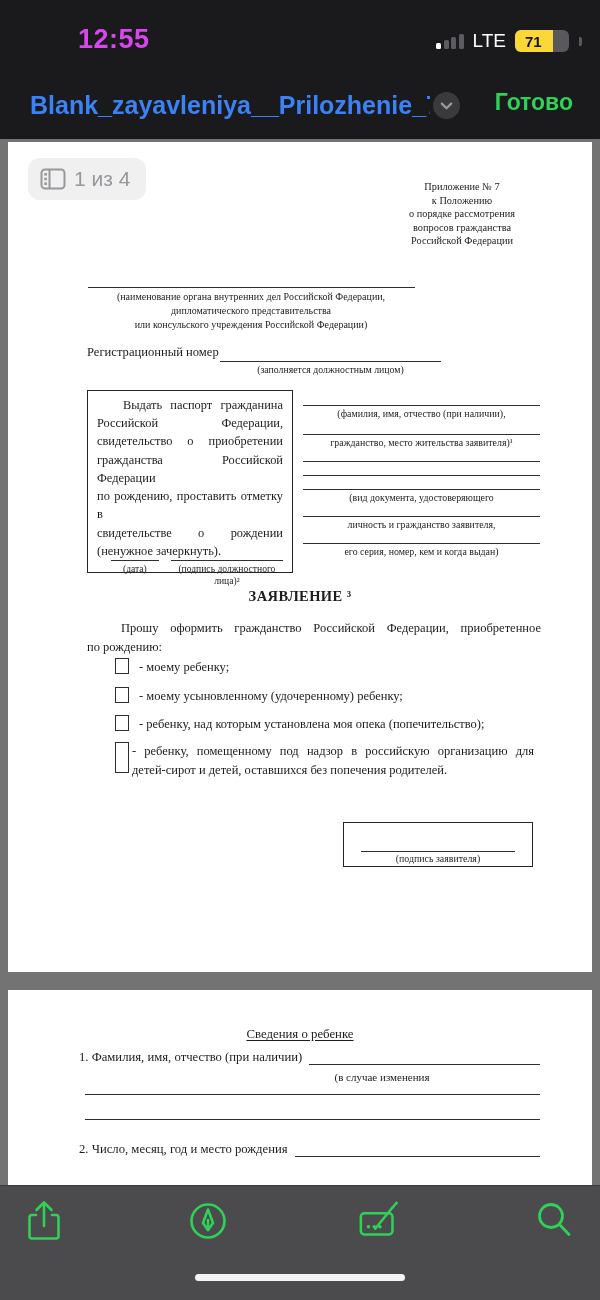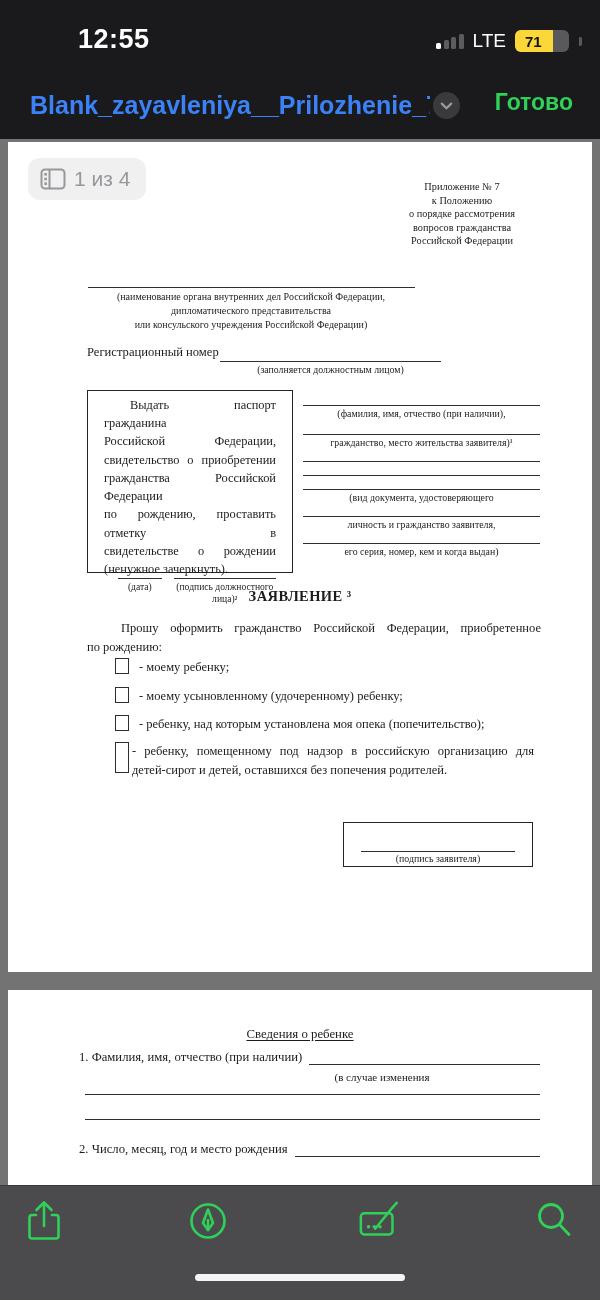--- a/index.html
+++ b/index.html
@@ -3,21 +3,21 @@
 <meta charset="utf-8">
 <style>
   * { margin:0; padding:0; box-sizing:border-box; }
   html,body { background:#000; }
   .screen {
     position:relative; width:600px; height:1300px; overflow:hidden;
     background:#141416; font-family:"Liberation Sans", sans-serif;
   }
   
   .status-bar { position:absolute; top:0; left:0; width:600px; height:75px; background:#1a1a1c; z-index:5; }
-  .time { position:absolute; left:78px; top:24px; color:#ffffff; font-size:27px; font-weight:700; letter-spacing:.5px; }
+  .time { position:absolute; left:78px; top:24px; color:#d946ef; font-size:27px; font-weight:700; letter-spacing:.5px; }
   .sb-right { position:absolute; right:18px; top:30px; display:flex; align-items:center; gap:9px; }
   .signal { display:flex; align-items:flex-end; gap:2.5px; height:16px; }
   .signal i { display:block; width:5px; border-radius:1.5px; background:#5c5c60; }
   .signal i:nth-child(1){ height:6px; background:#fff; }
   .signal i:nth-child(2){ height:9px; }
   .signal i:nth-child(3){ height:12px; }
   .signal i:nth-child(4){ height:15px; }
   .lte { color:#fff; font-size:19px; font-weight:500; }
   .battery { position:relative; width:54px; height:22px; border-radius:6px; background:#59595d; overflow:hidden; }
   .battery .fill { position:absolute; left:0; top:0; bottom:0; width:71%; background:#fbd738; }
@@ -50,21 +50,21 @@
   .org-rule { position:absolute; left:80px; top:145px; width:327px; border-top:1px solid #2e2e2e; }
   .org-caps { position:absolute; left:68px; top:148px; width:350px; text-align:center; font-size:10px; line-height:1.4; }
 
   
   .reg-label { position:absolute; left:79px; top:203px; font-size:12.6px; }
   .reg-line  { position:absolute; left:212px; top:219px; width:221px; border-top:1px solid #2e2e2e; }
   .reg-cap   { position:absolute; left:212px; top:222px; width:221px; text-align:center; font-size:9.8px; }
 
   
   .issue-box { position:absolute; left:79px; top:248px; width:206px; height:183px;
-               border:1px solid #242424; padding:5px 16px 6px; display:flex; flex-direction:column; }
+               border:1px solid #242424; padding:5px 9px 6px; display:flex; flex-direction:column; }
   .issue-text { font-size:12.4px; line-height:1.47; }
   .jline { text-align:justify; text-align-last:justify; }
   .indent { text-indent:26px; }
   .issue-sign { margin-top:auto; display:flex; font-size:9.6px; text-align:center; }
   .sig-col-date { width:52px; margin-left:14px; }
   .sig-col-off  { width:122px; margin-left:12px; line-height:1.25; }
   .sig-col-date .u, .sig-col-off .u { border-top:1px solid #2e2e2e; display:block; margin-bottom:2px; }
 
   
   .aline { position:absolute; left:295px; width:237px; border-top:1px solid #2e2e2e; }

